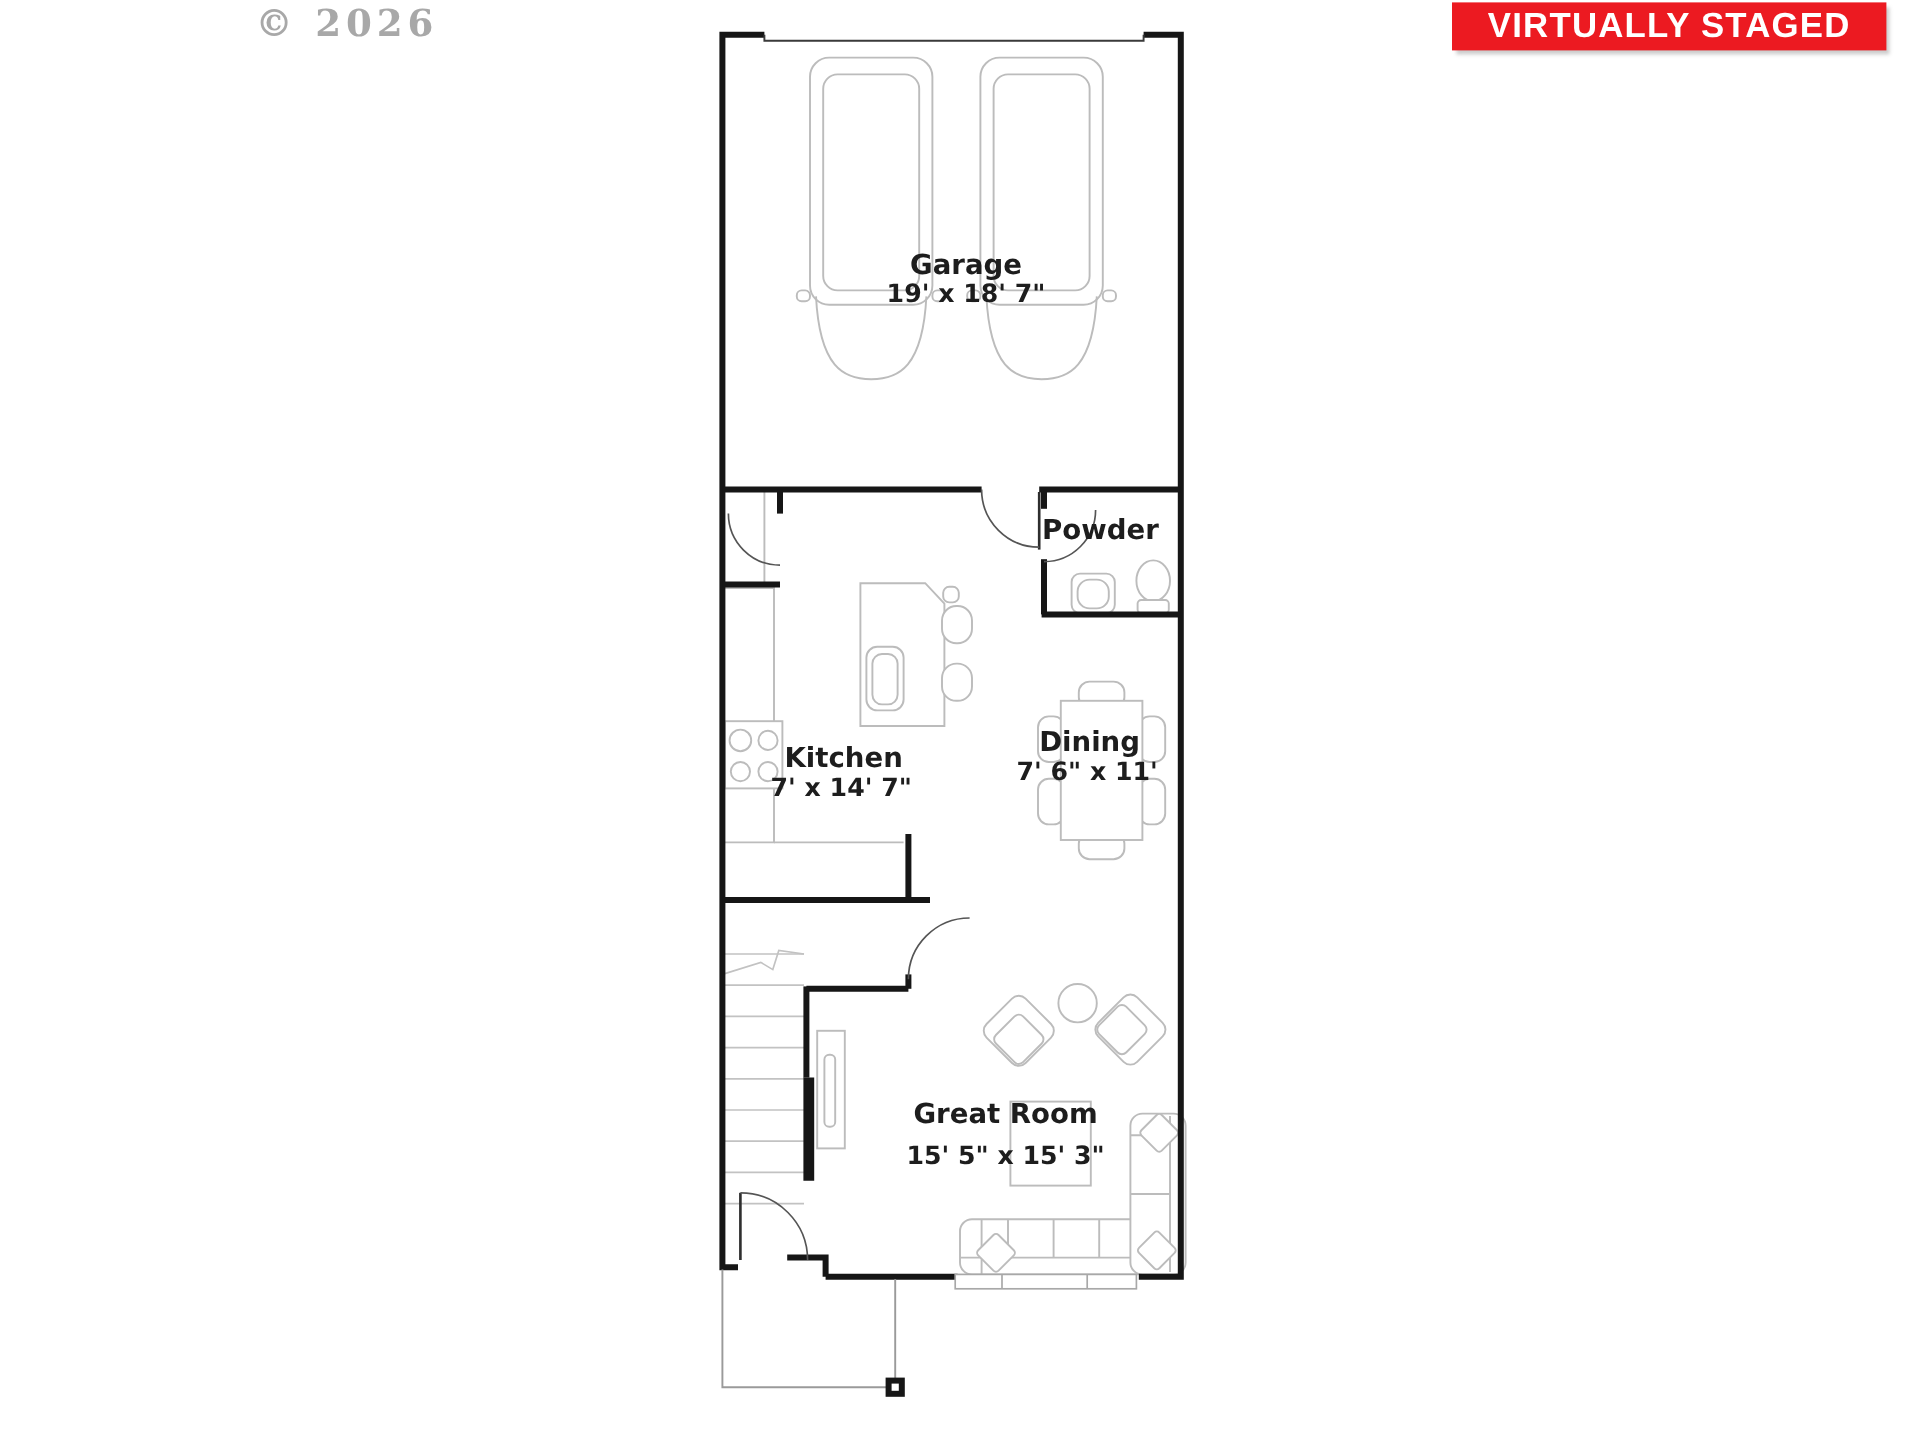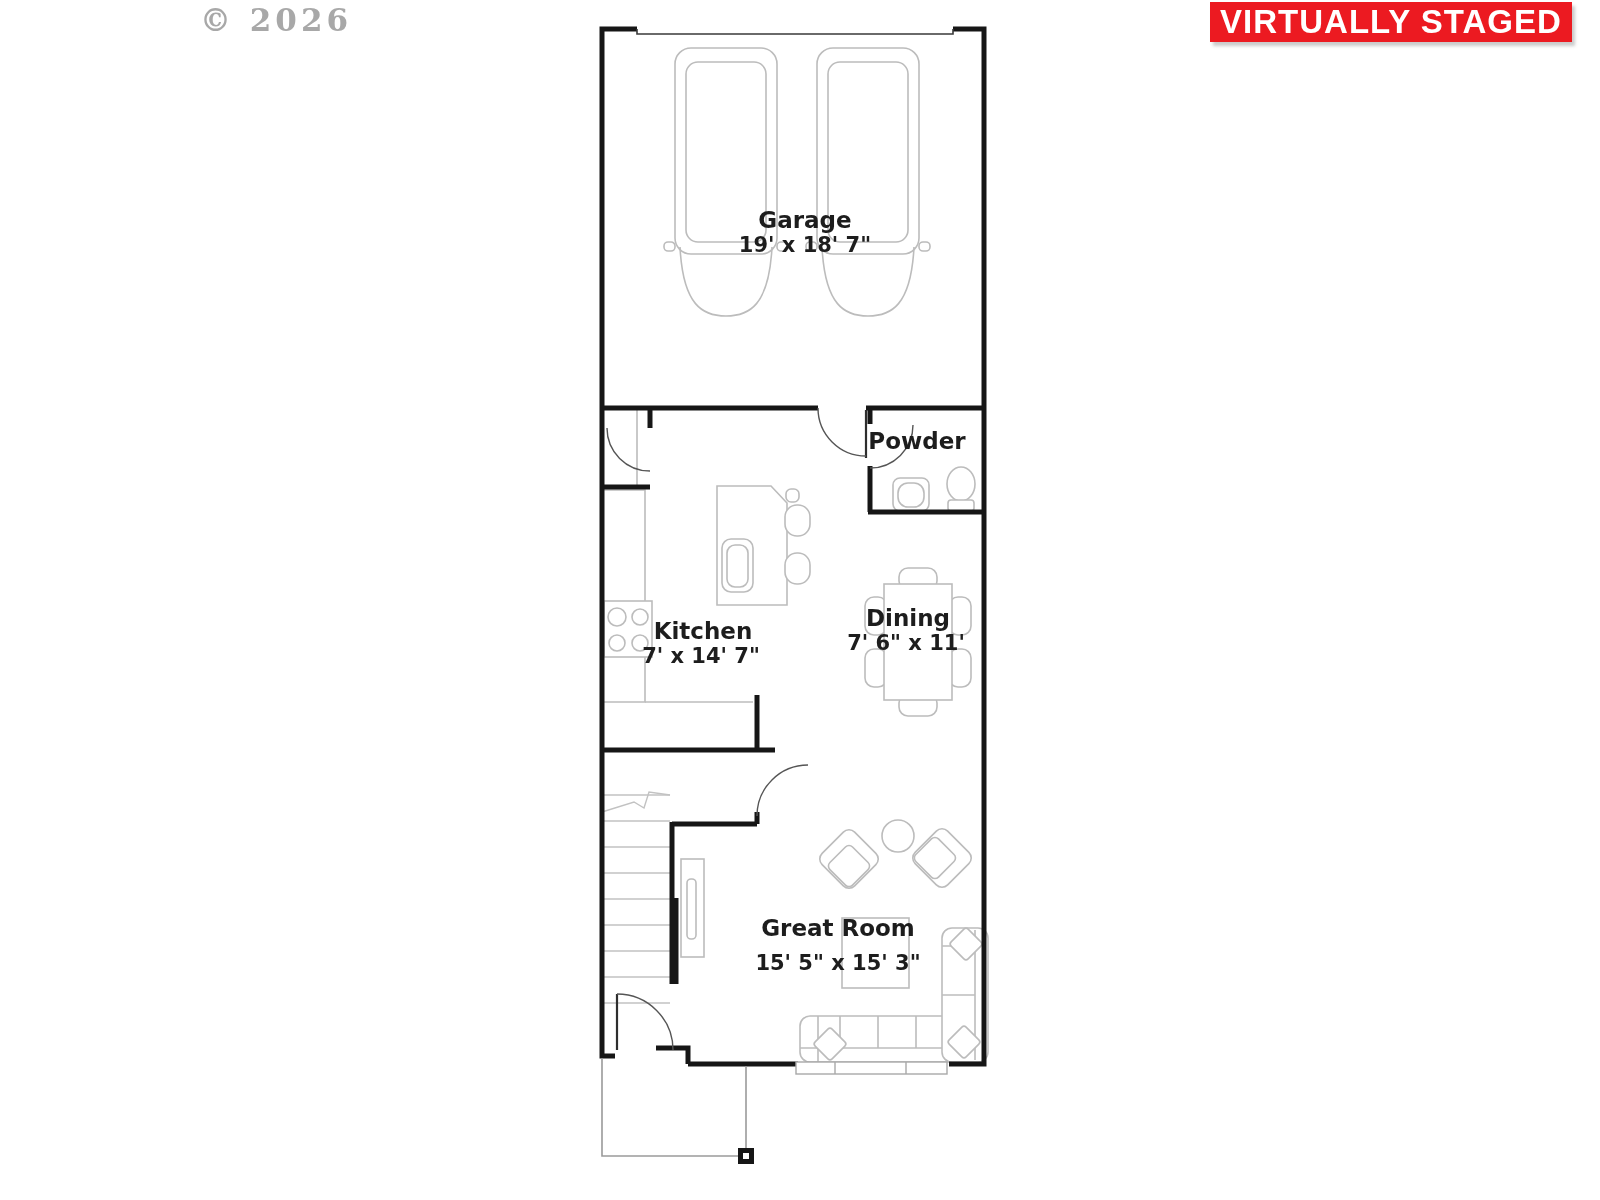--- a/index.html
+++ b/index.html
@@ -1,23 +1,23 @@
 <!DOCTYPE html>
 <html><head>
 <meta charset="utf-8">
 <style>
   html,body{margin:0;padding:0;background:#ffffff;}
   body{width:1600px;height:1200px;position:relative;overflow:hidden;
        font-family:"Liberation Sans", sans-serif;}
   .canvas{position:absolute;left:0;top:0;width:1600px;height:1200px;background:#fff;}
-  .watermark{position:absolute;left:200px;top:2px;font-family:"DejaVu Serif", serif;
+  .watermark{position:absolute;left:213px;top:2px;font-family:"DejaVu Serif", serif;
        font-weight:bold;font-size:31px;letter-spacing:4px;color:#9a9a9a;opacity:.85;}
   .banner{position:absolute;left:1210px;top:2px;width:362px;height:40px;
        background:#ec1a21;color:#fff;display:flex;align-items:center;justify-content:center;
-       font-weight:bold;font-size:33px;letter-spacing:1px;
+       font-weight:bold;font-size:29px;letter-spacing:1px;
        box-shadow:3px 4px 3px rgba(140,140,140,.45);}
   .plan-svg{position:absolute;left:0;top:0;}
   
   .wall{stroke:#161616;stroke-width:5;fill:none;}
   .wall-thick{stroke:#161616;stroke-width:9;fill:none;}
   .leaf{stroke:#2e2e2e;stroke-width:2.2;fill:none;}
   .arc{stroke:#555;stroke-width:1.4;fill:none;}
   .thin{stroke:#3a3a3a;stroke-width:1.6;fill:none;}
   .furn{stroke:#bcbcbc;stroke-width:1.6;fill:#ffffff;}
   .furn-open{stroke:#bcbcbc;stroke-width:1.6;fill:none;}

